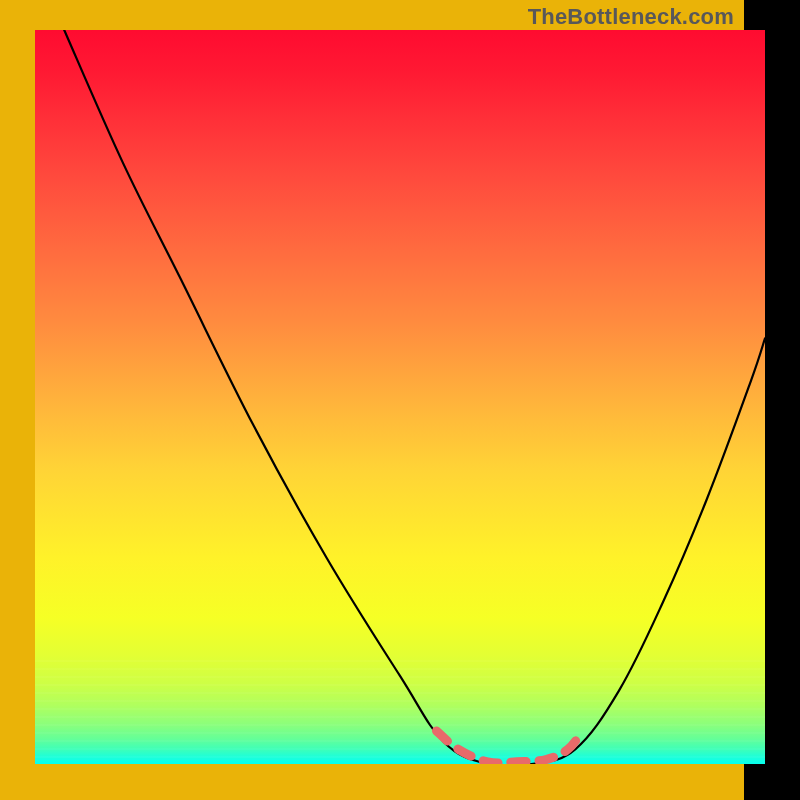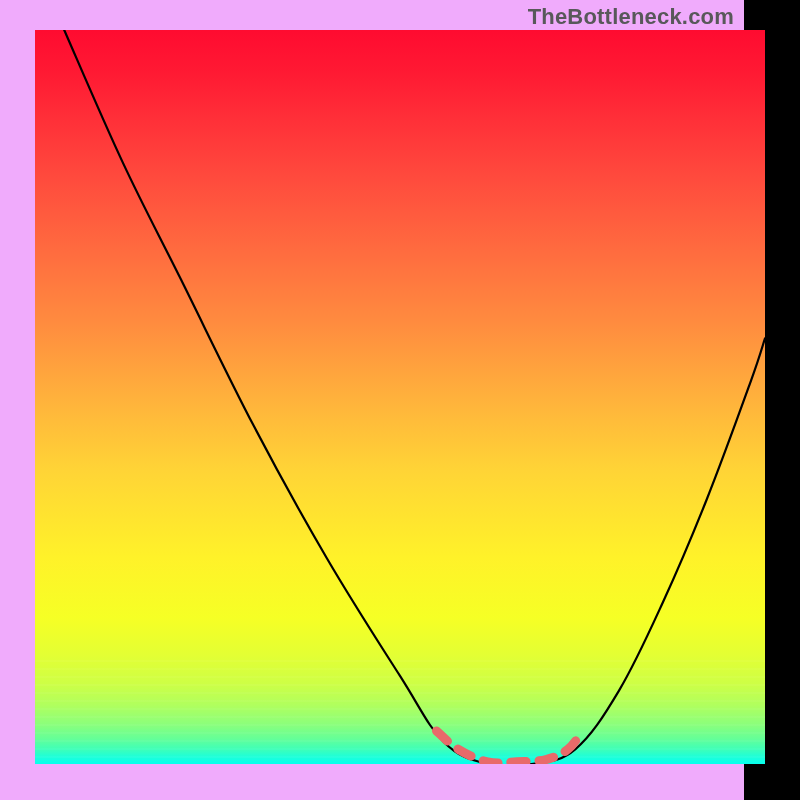--- a/index.html
+++ b/index.html
@@ -1,21 +1,21 @@
 <!DOCTYPE html>
 <html><head>
 <meta charset="utf-8">
 <style>
   * { margin: 0; padding: 0; box-sizing: border-box; }
   html, body { width: 800px; height: 800px; overflow: hidden; background: #000; }
   .container {
     position: relative;
     width: 744px;
     height: 800px;
-    background: #f0abfc;
+    background: #eab308;
   }
   .watermark {
     position: absolute;
     top: 4px;
     right: 10px;
     font-family: Arial, Helvetica, sans-serif;
     font-size: 22px;
     font-weight: 600;
     color: #58585a;
     letter-spacing: 0.2px;

